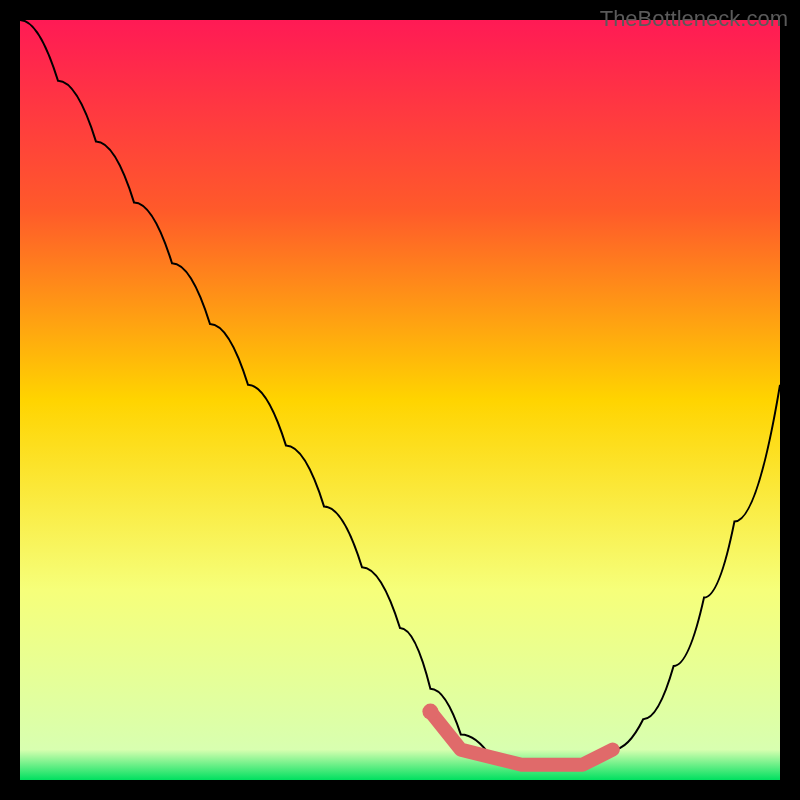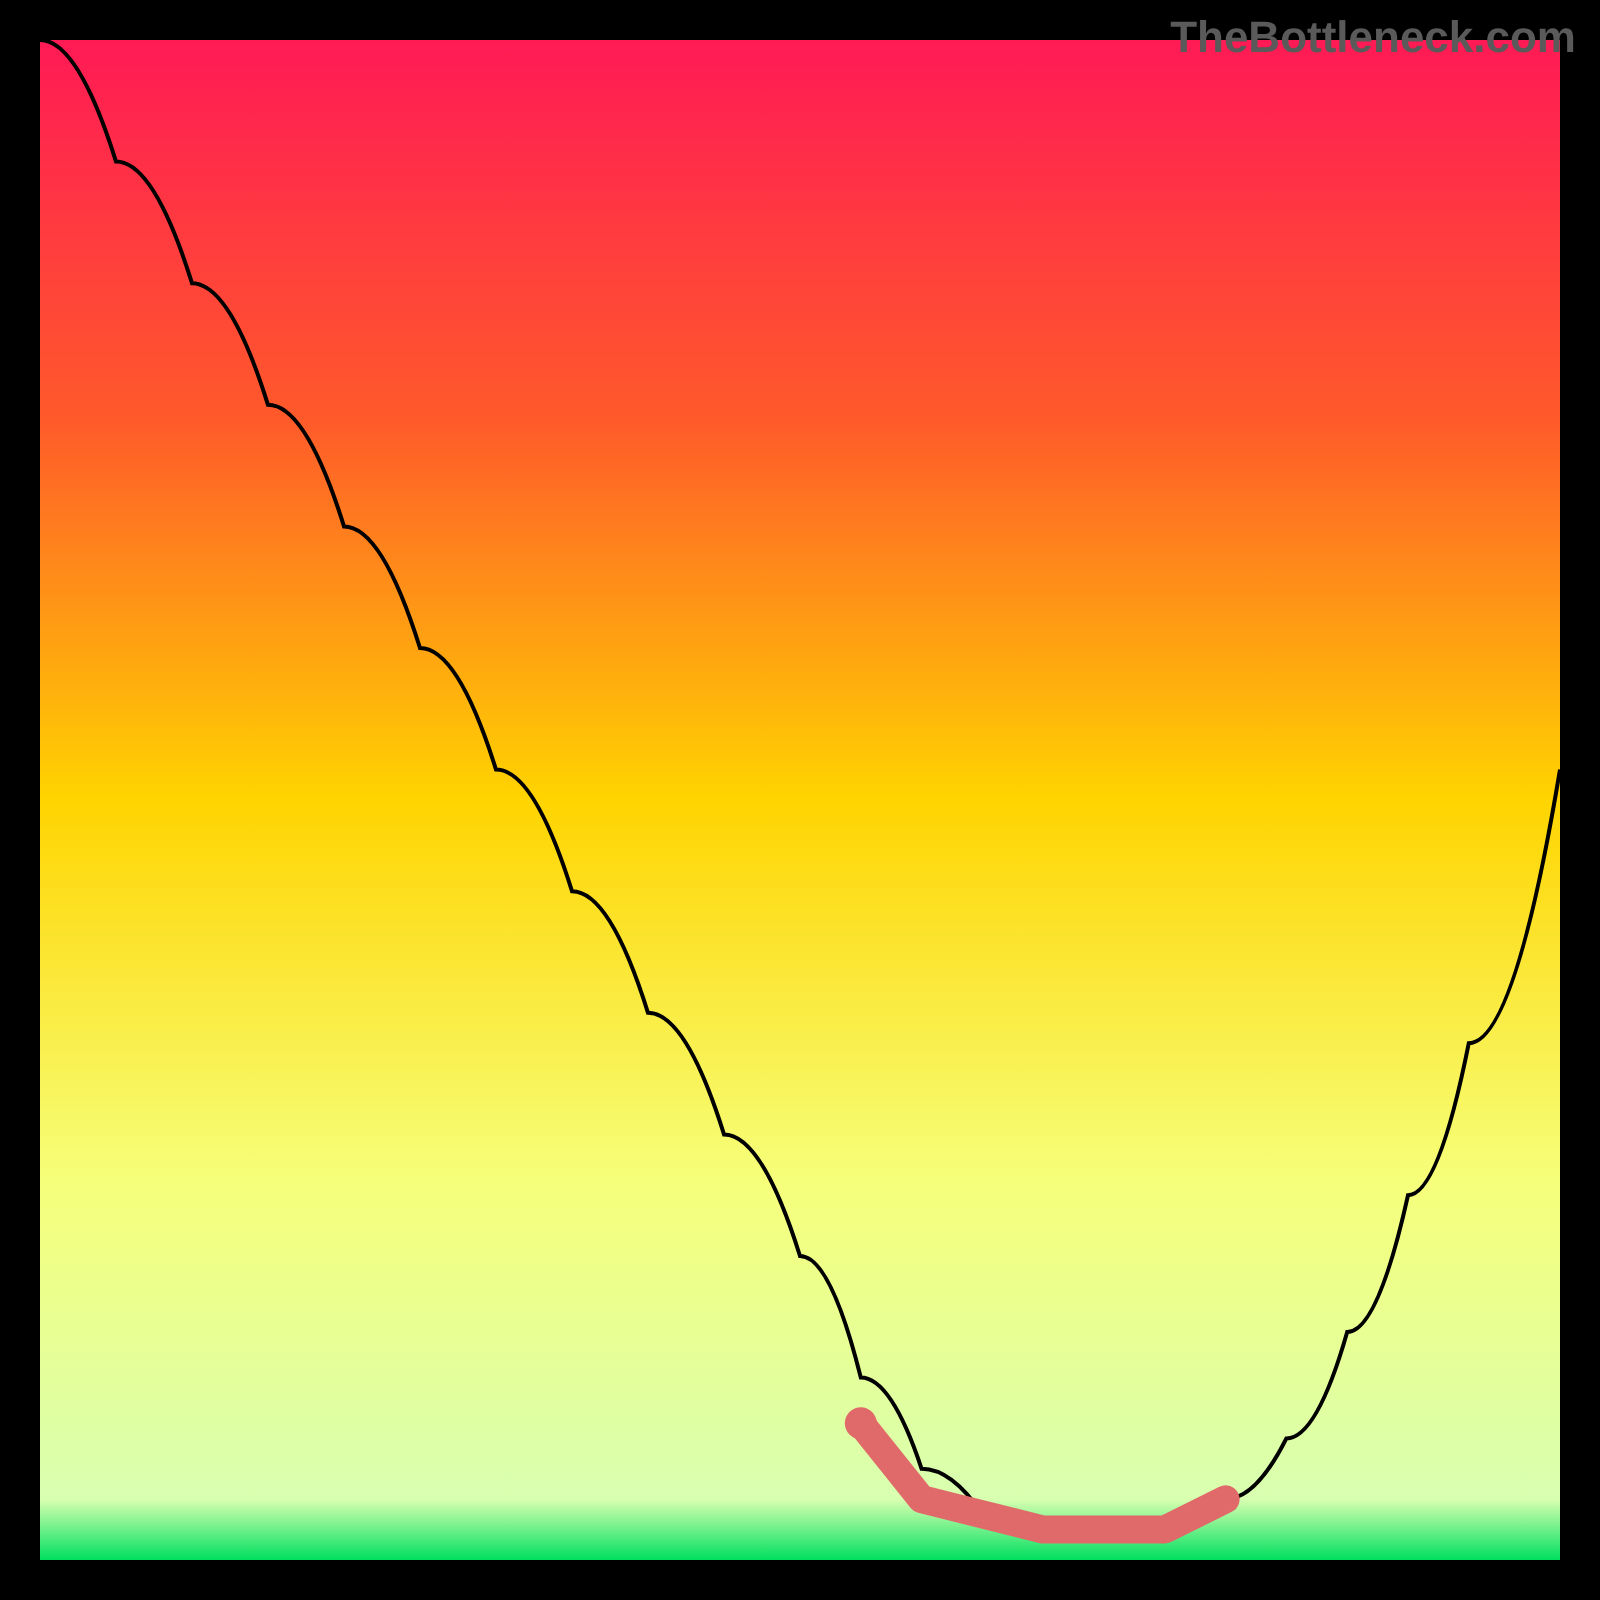--- a/index.html
+++ b/index.html
@@ -1,17 +1,17 @@
 <!DOCTYPE html>
 <html><head>
 <meta charset="utf-8">
 <style>
   * { margin: 0; padding: 0; box-sizing: border-box; }
   body { width: 800px; height: 800px; background: #000; position: relative; font-family: Arial, sans-serif; }
-  .watermark { position: absolute; top: 6px; right: 12px; color: #5a5a5a; font-size: 22px; font-weight: bold; z-index: 10; }
+  .watermark { position: absolute; top: 6px; right: 12px; color: #5a5a5a; font-size: 22px; font-weight: normal; z-index: 10; }
   .plot-area { position: absolute; left: 20px; top: 20px; width: 760px; height: 760px; }
   svg { position: absolute; left: 0; top: 0; width: 100%; height: 100%; }
 </style>
 </head>
 <body>
 
 <div class="watermark">TheBottleneck.com</div>
 
 <div class="plot-area">
   <svg viewBox="0 0 760 760" preserveAspectRatio="none">

